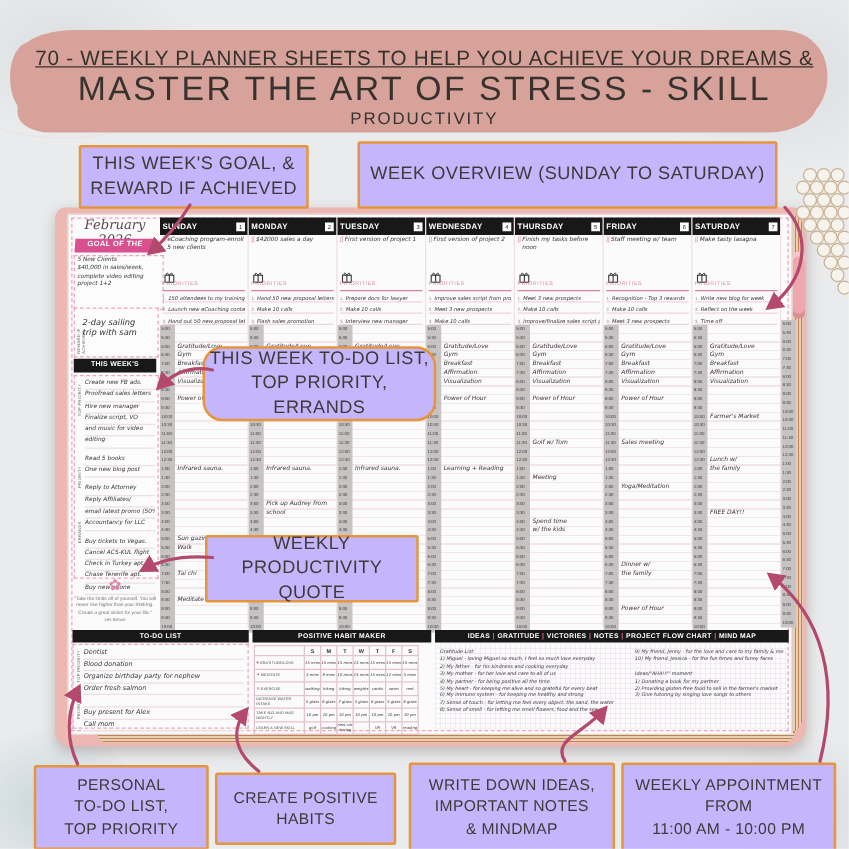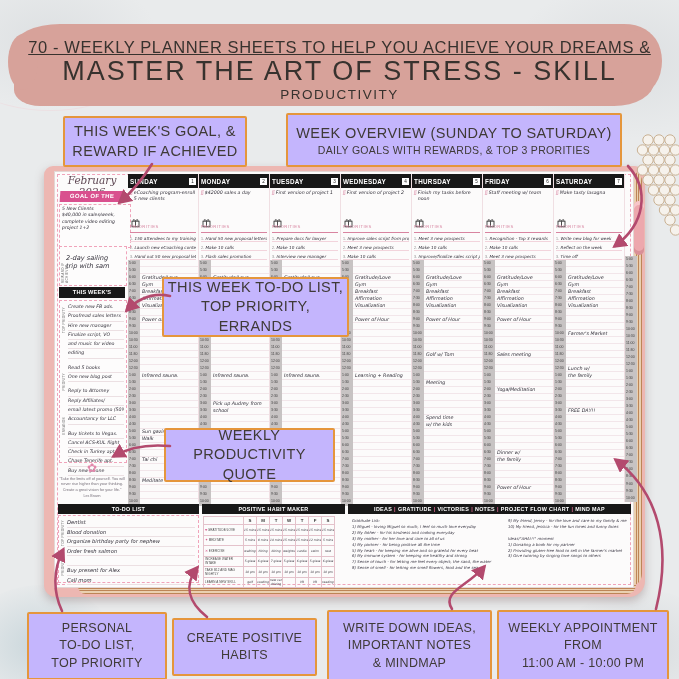--- a/index.html
+++ b/index.html
@@ -919,23 +919,22 @@
           <div>3) Give tutoring by singing love songs to others</div>
         </div>
     </div>
   </div>
 </div>
 
 <div class="callout" style="left:63px;top:116px;width:180px;height:47px;"><span class="co-title">THIS WEEK'S GOAL, &amp;
 REWARD IF ACHIEVED</span></div>
 <div class="callout" style="left:286px;top:113px;width:332px;height:50px;">
   <span class="co-title">WEEK OVERVIEW (SUNDAY TO SATURDAY)</span>
-  <span class="co-sub">DAILY GOALS WITH REWARDS, &amp; TOP 3 PRORITIES</span>
 </div>
-<div class="callout" style="left:162px;top:277px;width:183px;height:56px;z-index:30;"><span class="co-title">THIS WEEK TO-DO LIST,
+<div class="callout" style="left:162px;top:277px;width:183px;height:56px;z-index:30;border-radius:16px;"><span class="co-title">THIS WEEK TO-DO LIST,
 TOP PRIORITY, ERRANDS</span></div>
 <div class="callout" style="left:164px;top:428px;width:167px;height:50px;"><span class="co-title">WEEKLY PRODUCTIVITY
 QUOTE</span></div>
 <div class="callout" style="left:27px;top:612px;width:136px;height:64px;"><span class="co-sm">PERSONAL
 TO-DO LIST,
 TOP PRIORITY</span></div>
 <div class="callout" style="left:172px;top:618px;width:141px;height:54px;"><span class="co-sm">CREATE POSITIVE
 HABITS</span></div>
 <div class="callout" style="left:327px;top:610px;width:161px;height:68px;"><span class="co-sm">WRITE DOWN IDEAS,
 IMPORTANT NOTES

